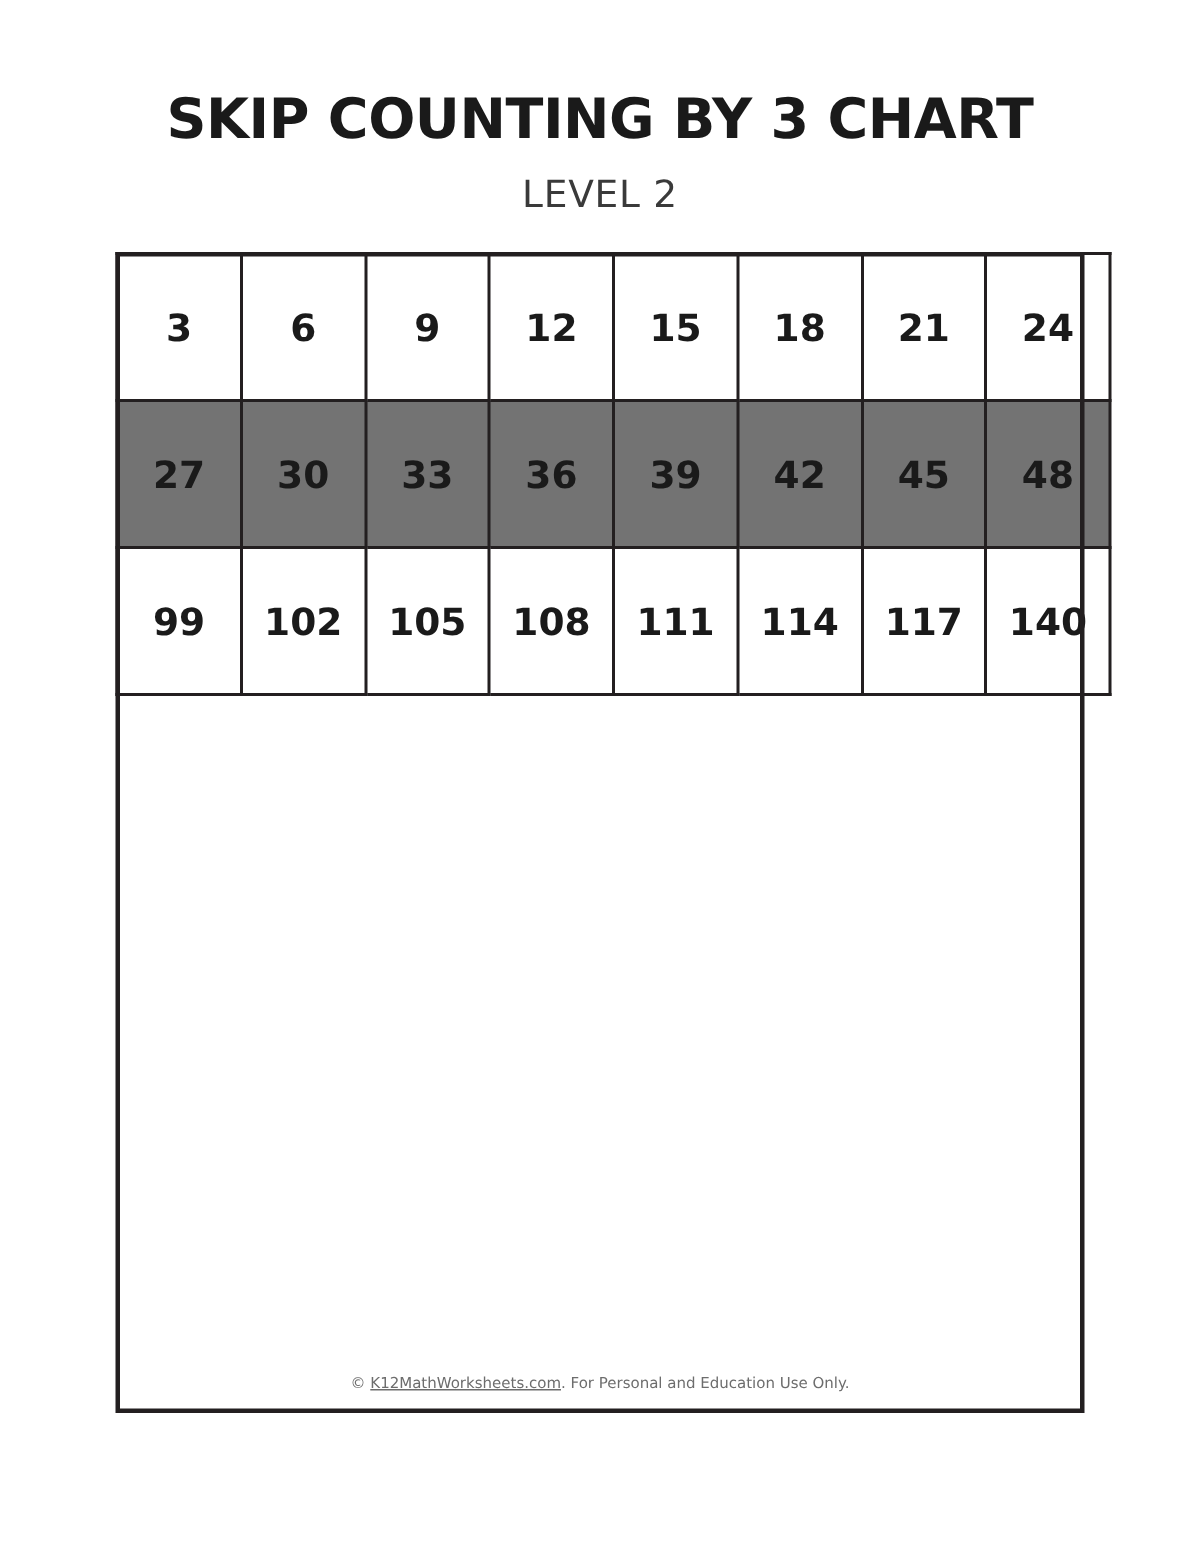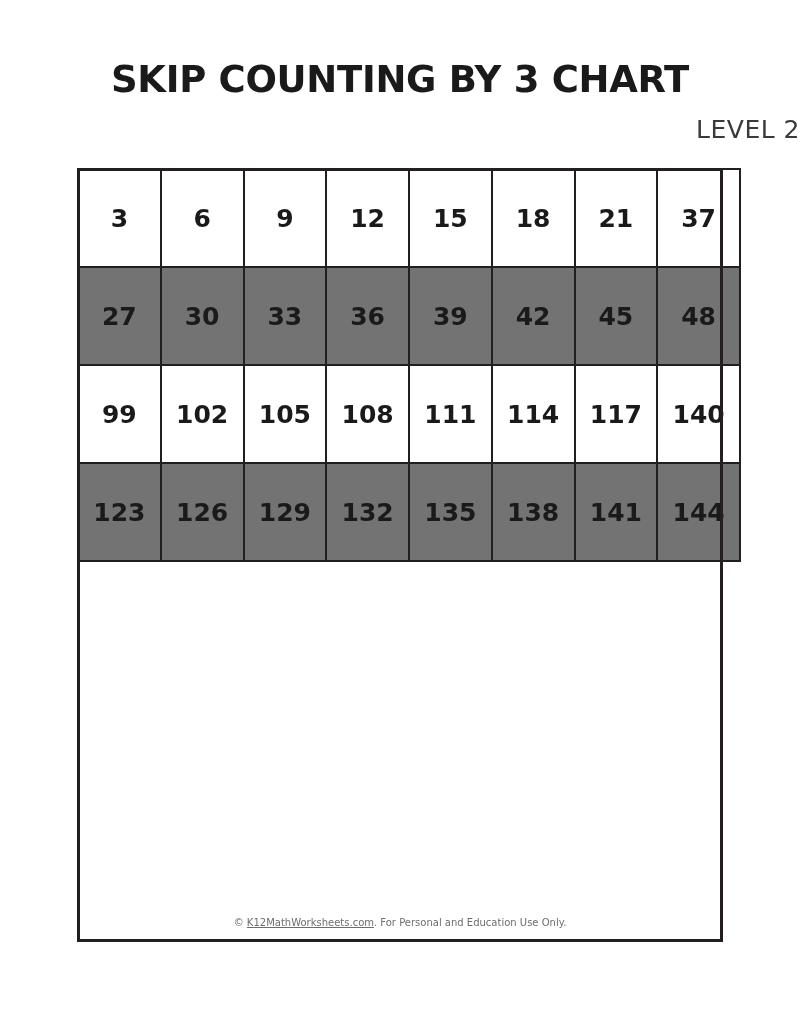--- a/index.html
+++ b/index.html
@@ -23,21 +23,21 @@
   .title {
     text-align: center;
     font-size: 37px;
     font-weight: bold;
     letter-spacing: -0.3px;
     margin: 0;
     padding-top: 58px;
     color: #1a1a1a;
   }
   .subtitle {
-    text-align: right;
+    text-align: center;
     font-size: 25px;
     font-weight: normal;
     margin: 0;
     padding-top: 14px;
     color: #3a3a3a;
     letter-spacing: 0.5px;
   }
   .chart-wrap {
     position: absolute;
     left: 77px;
@@ -102,21 +102,21 @@
     <table class="chart">
       <tbody>
         <tr>
           <td class="plain">3</td>
           <td class="plain">6</td>
           <td class="plain">9</td>
           <td class="plain">12</td>
           <td class="plain">15</td>
           <td class="plain">18</td>
           <td class="plain">21</td>
-          <td class="plain">37</td>
+          <td class="plain">24</td>
         </tr>
         <tr>
           <td class="shaded">27</td>
           <td class="shaded">30</td>
           <td class="shaded">33</td>
           <td class="shaded">36</td>
           <td class="shaded">39</td>
           <td class="shaded">42</td>
           <td class="shaded">45</td>
           <td class="shaded">48</td>
@@ -124,30 +124,20 @@
         <tr>
           <td class="plain">99</td>
           <td class="plain">102</td>
           <td class="plain">105</td>
           <td class="plain">108</td>
           <td class="plain">111</td>
           <td class="plain">114</td>
           <td class="plain">117</td>
           <td class="plain">140</td>
         </tr>
-        <tr>
-          <td class="shaded">123</td>
-          <td class="shaded">126</td>
-          <td class="shaded">129</td>
-          <td class="shaded">132</td>
-          <td class="shaded">135</td>
-          <td class="shaded">138</td>
-          <td class="shaded">141</td>
-          <td class="shaded">144</td>
-        </tr>
       </tbody>
     </table>
   </div>
 
   <div class="outer-border"></div>
 
   <div class="footer">
     <span>©</span>
     <a href="#">K12MathWorksheets.com</a><span>. For Personal and Education Use Only.</span>
   </div>

